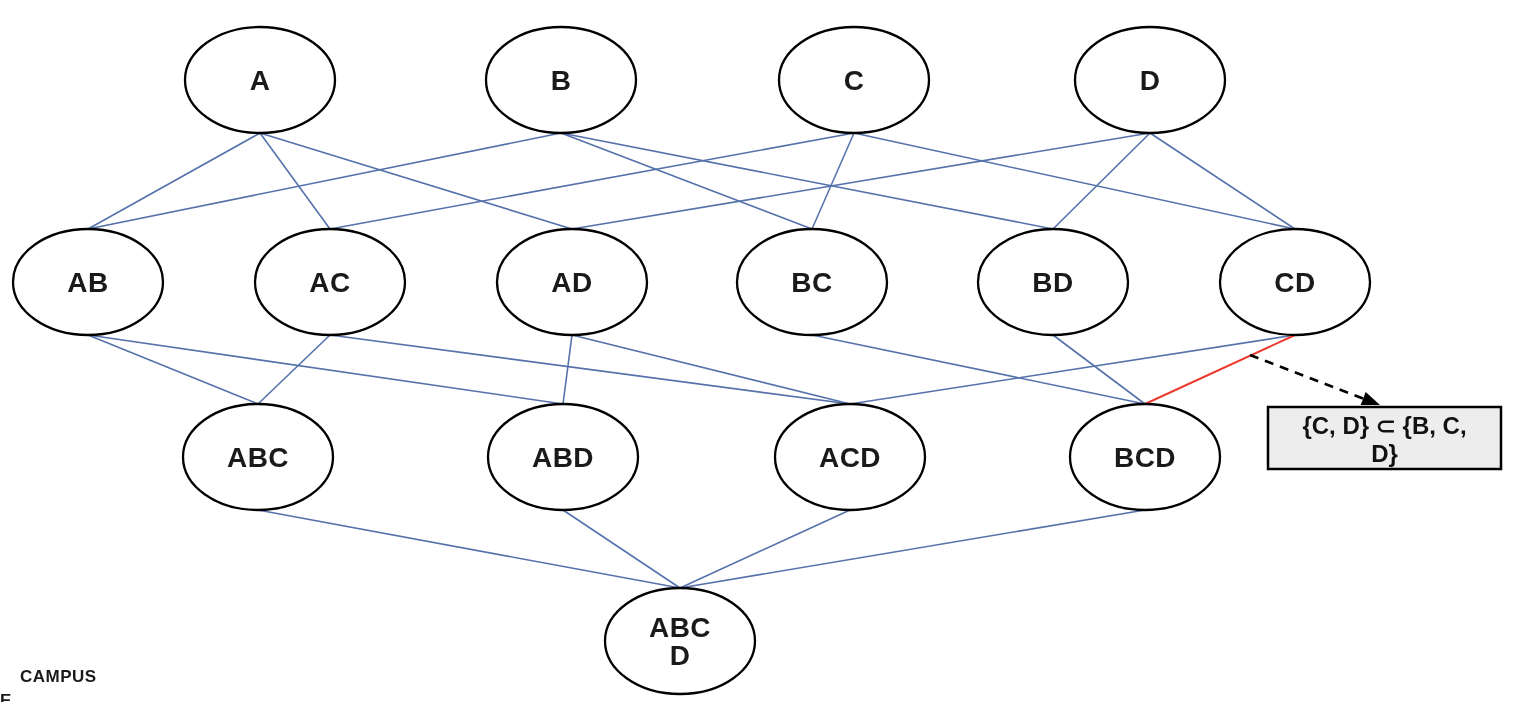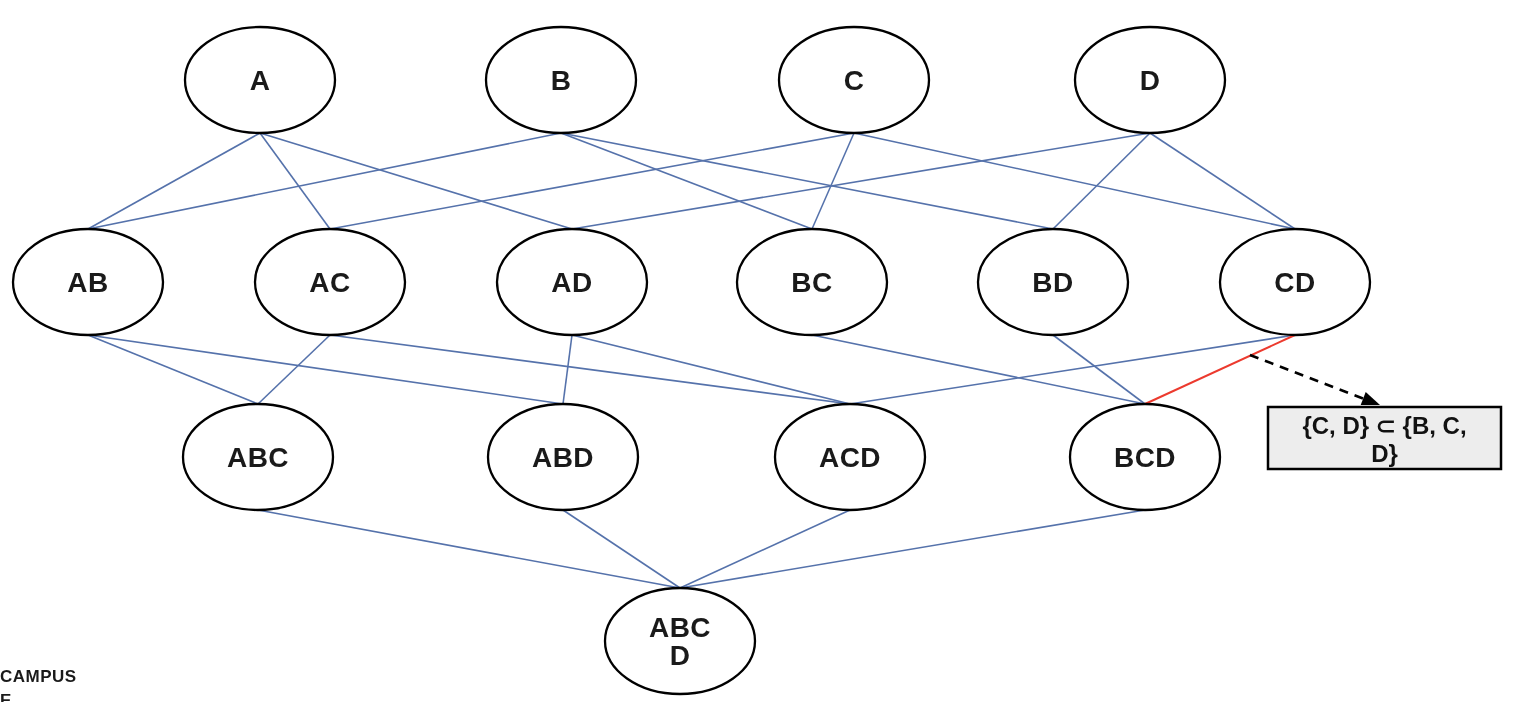--- a/index.html
+++ b/index.html
@@ -38,21 +38,21 @@
   .footer-text {
     position: absolute;
     left: 0;
     color: #1a1a1a;
     font-weight: bold;
     font-size: 17px;
     letter-spacing: 0.5px;
     line-height: 1;
     white-space: nowrap;
   }
-  #footer-line1 { top: 668px; }
+  #footer-line1 { top: 668px; margin-left: 20px; }
   #footer-line2 { top: 692px; }
 </style>
 </head>
 <body>
 
 <div id="slide">
   <svg id="lattice-svg" width="1525" height="702" viewBox="0 0 1525 702">
     <g id="edges-layer">
         <line x1="260" y1="133" x2="88" y2="229" stroke="#5572ab" stroke-width="1.6"></line>
         <line x1="260" y1="133" x2="330" y2="229" stroke="#5572ab" stroke-width="1.6"></line>

